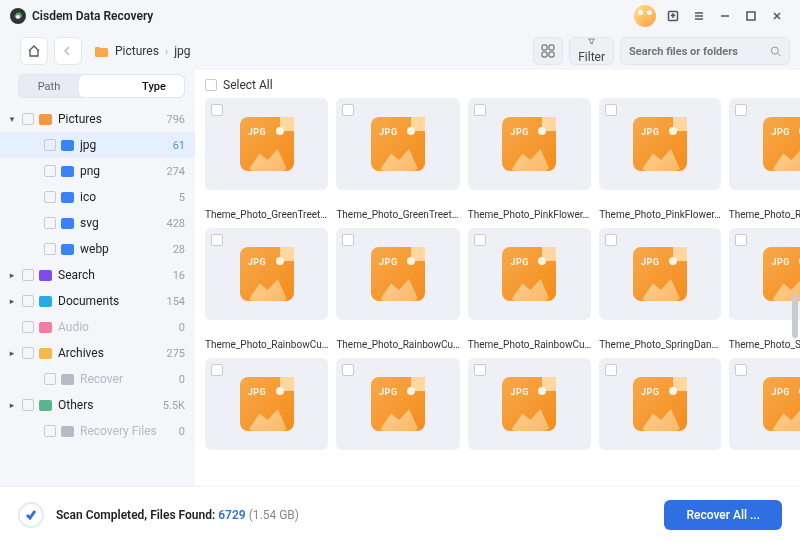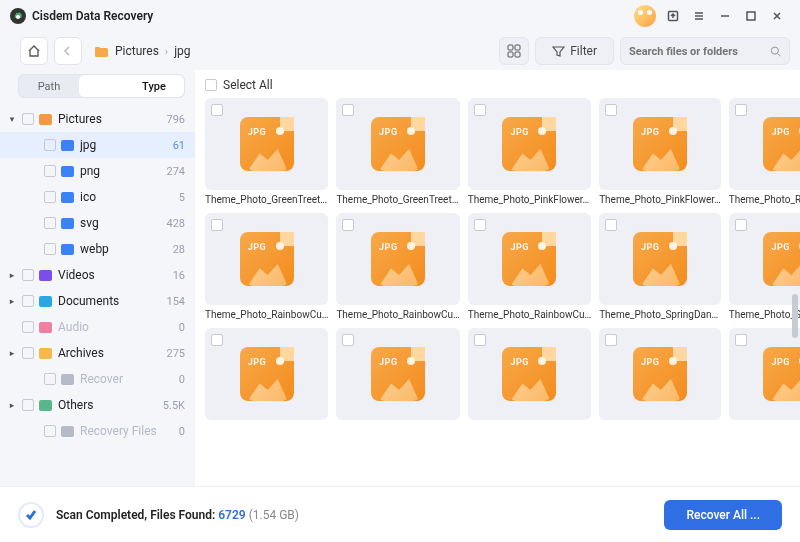--- a/index.html
+++ b/index.html
@@ -16,21 +16,21 @@
 .avatar::after { content:""; position:absolute; top:5px; right:4px; width:5px; height:5px; background:#fff; border-radius:50%; }
 .toolbar { height: 38px; display: flex; align-items: center; padding: 0 10px 0 20px; gap: 6px; background: #f5f6fa; }
 .nav-btn { width: 28px; height: 28px; border: 1px solid #e3e5ec; border-radius: 6px; background:#fff; display:flex; align-items:center; justify-content:center; }
 .nav-btn svg { width:14px; height:14px; }
 .breadcrumb { display:flex; align-items:center; gap:6px; margin-left:6px; font-size:12px; color:#333; }
 .breadcrumb .folder-icon { width:15px; height:15px; }
 .breadcrumb .sep { color:#aaa; font-size:11px; }
 .toolbar .spacer { flex:1; }
 .grid-toggle { width: 30px; height: 28px; border:1px solid #e3e5ec; border-radius:6px; background:#eef0f6; display:flex; align-items:center; justify-content:center; }
 .grid-toggle svg { width:14px; height:14px; }
-.filter-btn { height:28px; border:1px solid #e3e5ec; border-radius:6px; background:#eef0f6; display:flex; align-items:center; padding:0 16px; gap:5px; font-size:12px; color:#444; }
+.filter-btn { height:28px; border:1px solid #e3e5ec; border-radius:6px; background:#eef0f6; display:flex; align-items:center; padding:0 8px; gap:5px; font-size:12px; color:#444;flex-direction:column; }
 .filter-btn svg { width:13px; height:13px; }
 .search { width:170px; height:28px; border:1px solid #e3e5ec; border-radius:6px; background:#eef0f6; display:flex; align-items:center; padding:0 8px; gap:6px; }
 .search input { border:none; background:transparent; outline:none; font-size:11px; width:100%; color:#555;font-weight:bold; }
 .search svg { width:13px; height:13px; stroke:#888; }
 .content { display:flex; height: 416px; }
 .sidebar { width: 195px; background:#f5f6fa; display:flex; flex-direction:column; padding-right:0; }
 .tabs { display:flex; margin:4px 10px 4px 18px; border-radius:6px; overflow:hidden; border:1px solid #e3e5ec; background:#e9ebf2; height:24px; }
 .tab { flex:1; display:flex; align-items:center; justify-content:center; font-size:11px; color:#666; }
 .tab.active { background:#fff; color:#111; font-weight:500; border-radius:6px;padding-left:45px; }
 .tree { flex:1; overflow-y:auto; font-size:12px; padding-top:4px; }
@@ -50,21 +50,21 @@
 .grid { display:grid; grid-template-columns:repeat(5, 1fr); gap:8px; padding:0 10px 10px 10px; overflow:hidden; }
 .cell { display:flex; flex-direction:column; }
 .thumb { position:relative; background:#eef0f6; border-radius:6px; height:92px; display:flex; align-items:center; justify-content:center; }
 .thumb .cb { position:absolute; top:6px; left:6px; width:12px; height:12px; border:1px solid #c7c9d3; border-radius:2px; background:#fff; }
 .jpg-icon { width:54px; height:54px; position:relative; }
 .jpg-icon .bg { position:absolute; inset:0; background:linear-gradient(135deg,#f7a94a,#f48c1d); border-radius:8px; }
 .jpg-icon .fold { position:absolute; top:0; right:0; width:14px; height:14px; background:#ffd79f; border-bottom-left-radius:4px; }
 .jpg-icon .sun { position:absolute; top:10px; right:10px; width:8px; height:8px; background:#fff3e2; border-radius:50%; }
 .jpg-icon .mtn { position:absolute; bottom:0; left:8px; right:6px; height:22px; background:linear-gradient(135deg,#ffcf91,#f9b766); clip-path:polygon(0 100%, 30% 20%, 50% 50%, 75% 0%, 100% 100%); border-bottom-left-radius:6px; border-bottom-right-radius:6px; }
 .jpg-icon .tag { position:absolute; top:10px; left:8px; font-size:9px; font-weight:700; color:#fff6ec; letter-spacing:0.5px; }
-.fname { font-size:10px; color:#333; margin-top:4px; white-space:nowrap; overflow:hidden; text-overflow:ellipsis; }
+.fname { font-size:10px; color:#333; margin-top:19px; white-space:nowrap; overflow:hidden; text-overflow:ellipsis; }
 .footer { position:absolute; bottom:0; left:0; right:0; height:56px; background:#fff; display:flex; align-items:center; padding:0 18px; border-top:1px solid #eef0f4; }
 .done-circle { width:26px; height:26px; border:2px solid #e3e9f6; border-radius:50%; display:flex; align-items:center; justify-content:center; margin-right:12px; }
 .done-circle svg { width:14px; height:14px; stroke:#2f6fe3; stroke-width:3; fill:none; }
 .status { font-size:12px; color:#222; font-weight:600; }
 .status .num { color:#2f6fe3; }
 .status .size { color:#888; font-weight:400; }
 .footer .spacer { flex:1; }
 .recover { height:30px; padding:0 22px; background:#2f6fe3; color:#fff; border:none; border-radius:6px; font-size:12px; font-weight:500; }
 .scrollb { position:absolute; right:2px; top:294px; width:6px; height:44px; background:#c9cbd4; border-radius:3px; }
 </style>
@@ -213,21 +213,21 @@
             </svg></div>
           <div class="label">webp</div>
           <div class="count">28</div>
         </div>
         <div class="tree-row">
           <div class="expand">▸</div>
           <div class="cb"></div>
           <div class="ico"><svg viewBox="0 0 15 15">
               <rect x="1" y="2" width="13" height="11" rx="2" fill="#7c4ded"></rect>
             </svg></div>
-          <div class="label">Videos</div>
+          <div class="label">Search</div>
           <div class="count">16</div>
         </div>
         <div class="tree-row">
           <div class="expand">▸</div>
           <div class="cb"></div>
           <div class="ico"><svg viewBox="0 0 15 15">
               <rect x="1" y="2" width="13" height="11" rx="2" fill="#2aa8e6"></rect>
             </svg></div>
           <div class="label">Documents</div>
           <div class="count">154</div>

